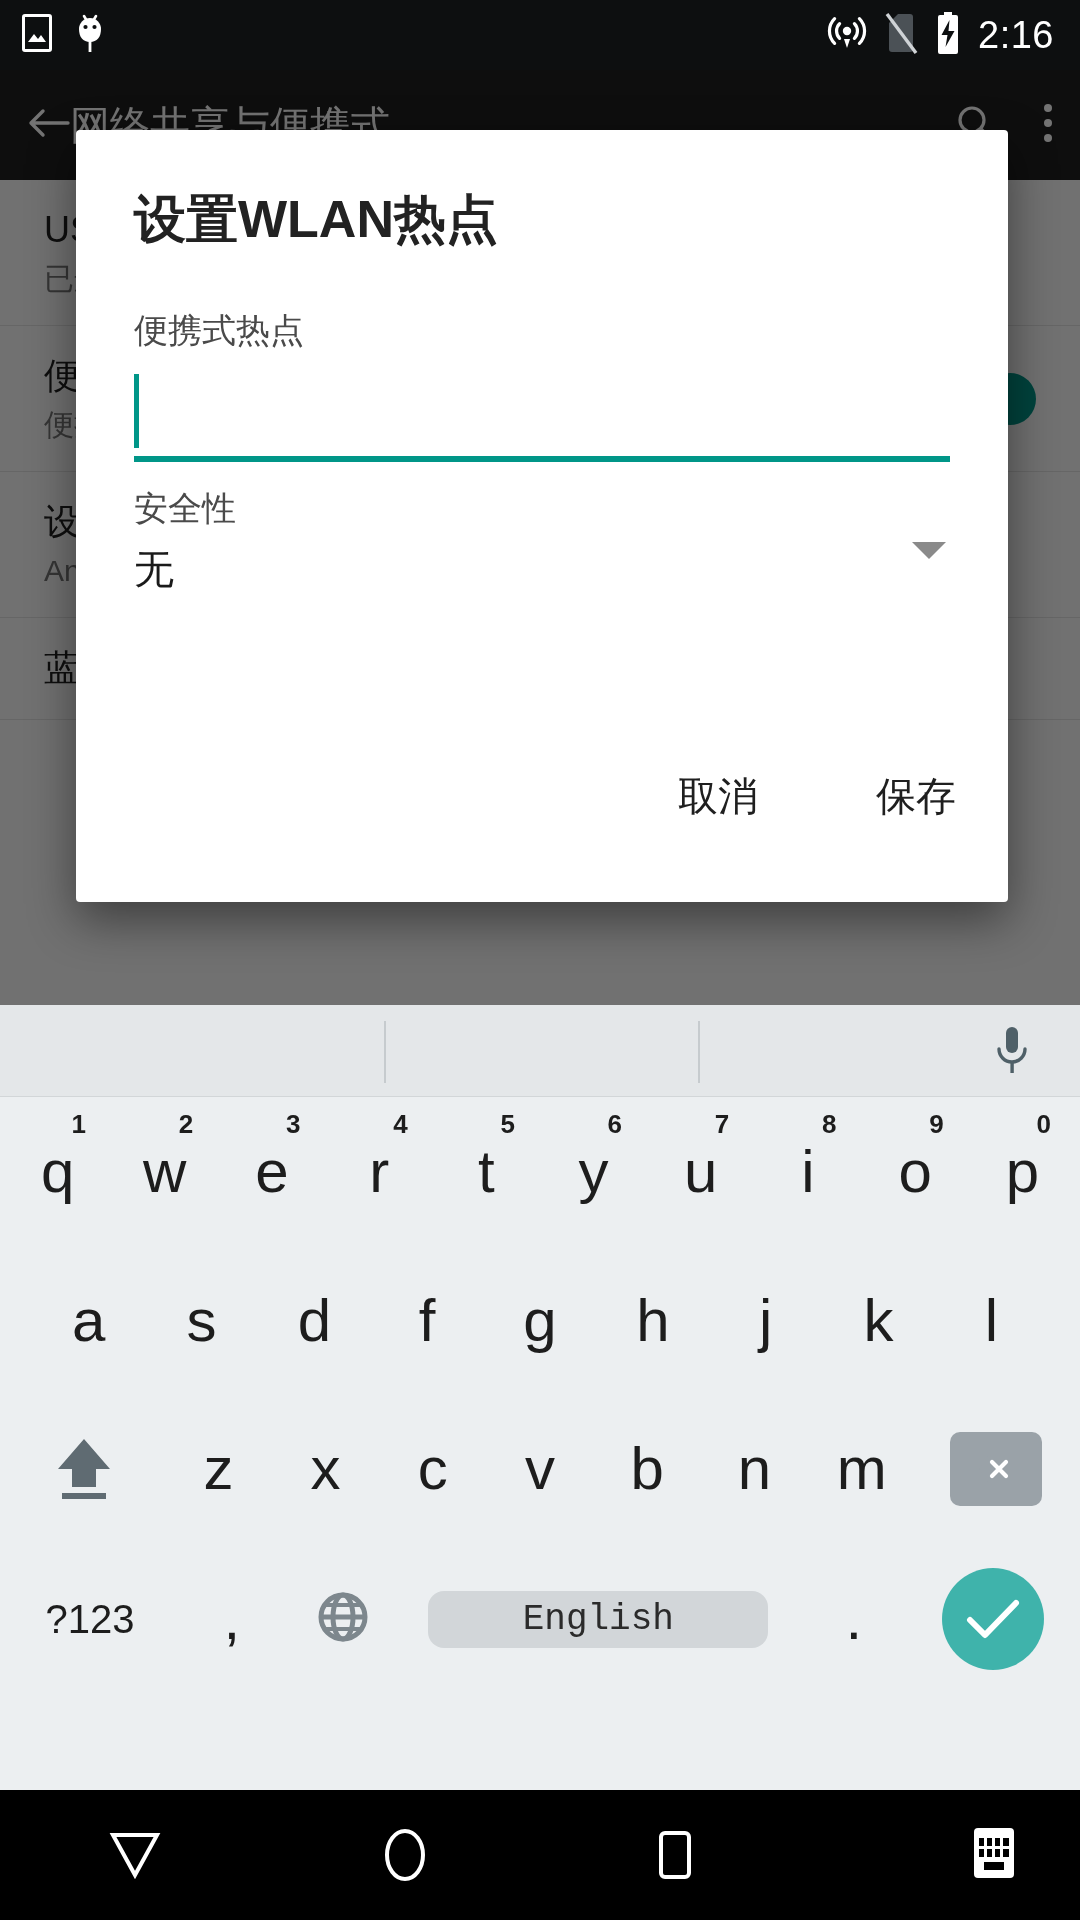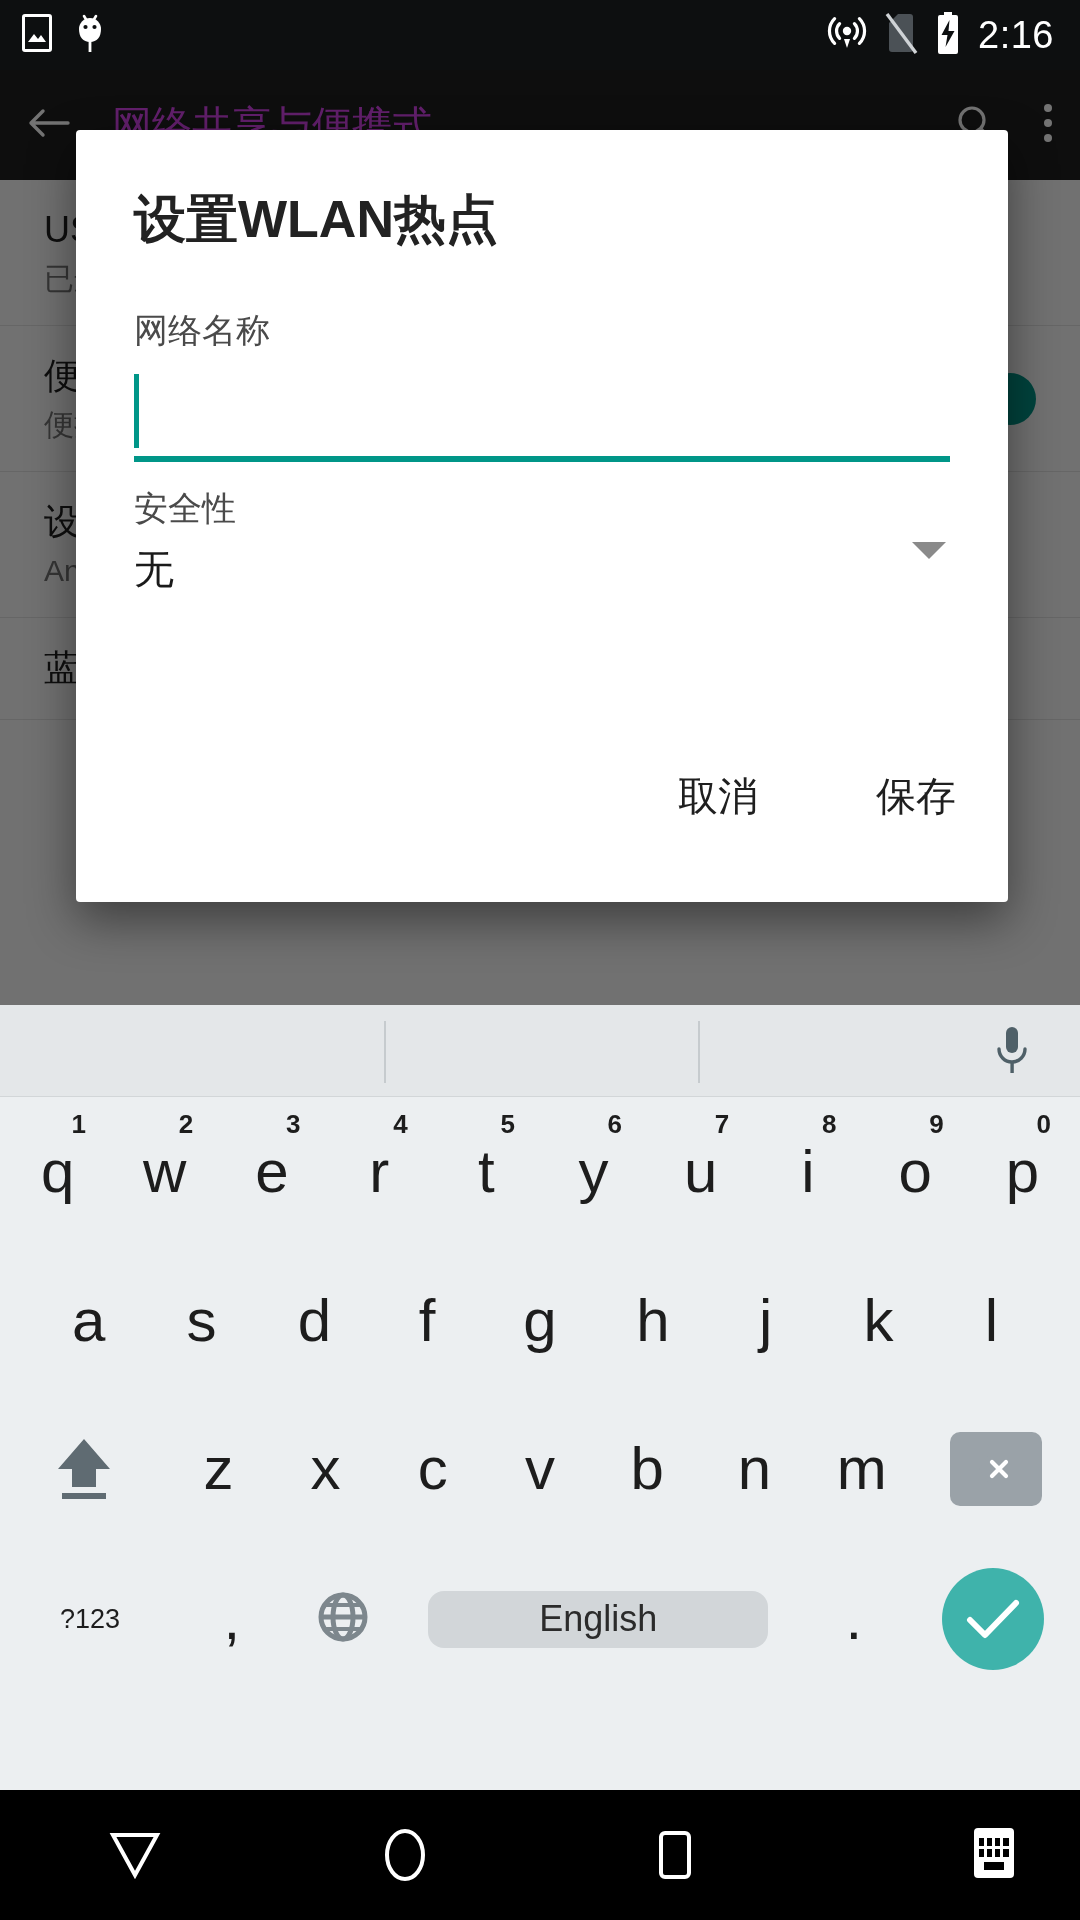--- a/index.html
+++ b/index.html
@@ -19,21 +19,21 @@
   .sb-left { display: flex; align-items: center; gap: 22px; padding-left: 22px; }
   .sb-right { margin-left: auto; display: flex; align-items: center; gap: 16px; padding-right: 26px; }
   .sb-time { color: #fff; font-size: 38px; letter-spacing: .5px; }
 
   
   .behind { position: absolute; top: 70px; left: 0; width: 1080px; height: 935px; background: #fafafa; }
   .appbar {
     position: absolute; top: 0; left: 0; width: 1080px; height: 110px;
     background: #212121; display: flex; align-items: center; padding: 0 26px;
   }
-  .appbar-title { color: #d946ef; font-size: 40px; margin-left: 42px; white-space: nowrap; }
+  .appbar-title { color: #ffffff; font-size: 40px; white-space: nowrap; }
   .appbar-actions { margin-left: auto; display: flex; align-items: center; gap: 46px; }
 
   .settings-list { position: absolute; top: 110px; left: 0; width: 1080px; }
   .s-row { padding: 26px 44px; border-bottom: 1px solid #e3e3e3; position: relative; }
   .s-title { font-size: 36px; color: #212121; line-height: 1.35; }
   .s-sub   { font-size: 30px; color: #757575; line-height: 1.35; margin-top: 4px; }
   .s-switch {
     position: absolute; right: 44px; top: 50%; transform: translateY(-50%);
     width: 52px; height: 52px; border-radius: 50%; background: #009688;
   }
@@ -83,25 +83,25 @@
   .shift-key, .del-key { display: flex; align-items: center; justify-content: center; }
   .del-box { width: 92px; height: 74px; border-radius: 10px; background: #9aa2a8; display: flex; align-items: center; justify-content: center; }
 
   .krow4 .k123 { flex: 1.55; }
   .krow4 .kcomma { flex: 1.0; }
   .krow4 .kglobe { flex: 1.0; }
   .krow4 .kspace { flex: 3.6; }
   .krow4 .kperiod { flex: 1.0; }
   .krow4 .kenter { flex: 1.5; }
   .space-cap { width: 340px; height: 57px; background: #d2d6d9; border-radius: 16px;
-               display: flex; align-items: center; justify-content: center; }
+               display: flex; align-items: center; justify-content: center; font-family: Liberation Mono, monospace; }
   .space-cap span { font-size: 36px; color: #2b2b2b; }
   .enter-circle { width: 102px; height: 102px; border-radius: 50%; background: #3fb3ab;
                   display: flex; align-items: center; justify-content: center; }
-  .k123 .glyph { font-size: 27px; }
+  .k123 .glyph { font-size: 40px; }
 
   
   .navbar { position: absolute; left: 0; bottom: 0; width: 1080px; height: 130px; background: #000;
             display: flex; align-items: center; }
   .nav-btn { flex: 1; display: flex; align-items: center; justify-content: center; }
   .nav-kbd { position: absolute; right: 58px; top: 50%; transform: translateY(-50%); }
 </style>
 </head>
 <body>
 
@@ -195,21 +195,21 @@
         <div class="s-title">蓝牙网络共享</div>
       </div>
     </div>
   </div>
 
   <div class="scrim"></div>
 
   <div class="dialog">
     <div class="dlg-title">设置WLAN热点</div>
 
-    <div class="fld-label">网络名称</div>
+    <div class="fld-label">便携式热点</div>
 
     <div class="input-wrap">
       <div class="caret"></div>
       <div class="input-underline"></div>
     </div>
 
     <div class="sec-label">安全性</div>
     <div class="sec-value">无</div>
     <div class="sec-arrow"></div>
 

